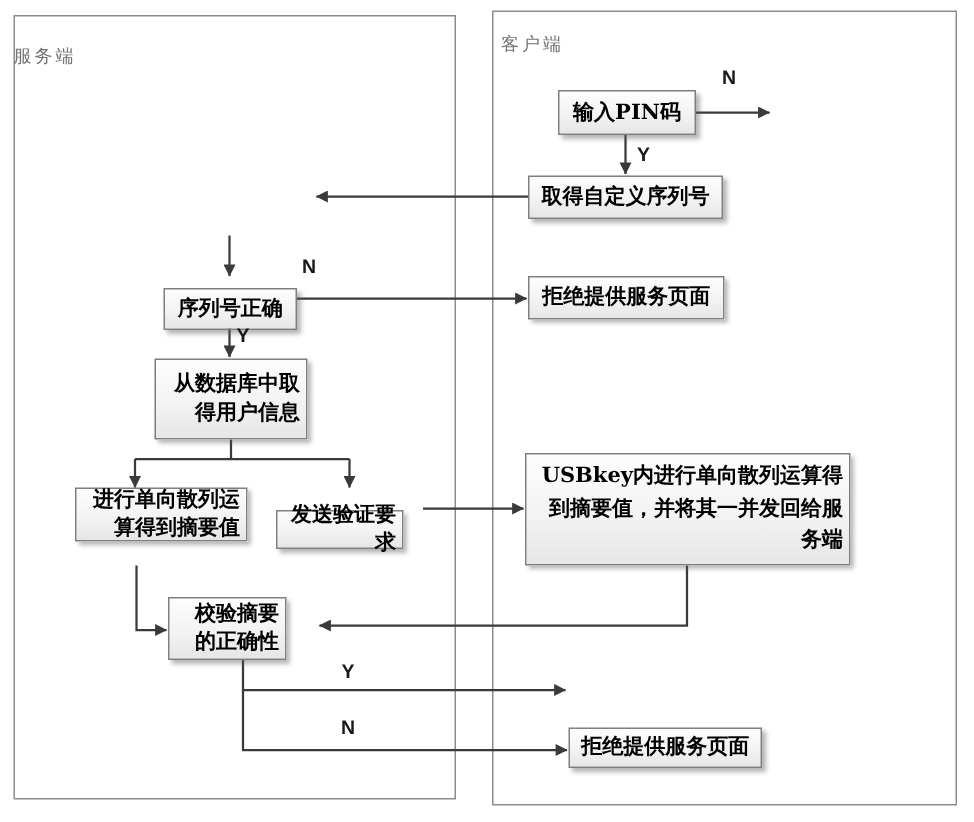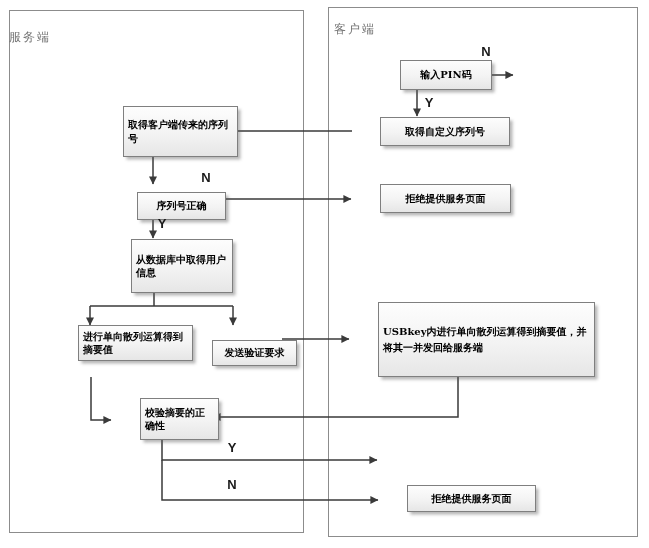--- a/index.html
+++ b/index.html
@@ -24,27 +24,26 @@
   }
   .node{
     position:absolute;
     box-sizing:border-box;
     border:1px solid #7f7f7f;
     background:linear-gradient(to bottom,#fdfdfd 0%,#f3f3f3 55%,#e6e6e6 100%);
     box-shadow:2.5px 2.5px 3px rgba(90,90,90,0.45);
     display:flex;
     align-items:center;
     justify-content:center;
-    text-align:left;
-    font-size:10px;
+    text-align:right;
+    font-size:14px;
     font-weight:bold;
     color:#000;
     line-height:1.35;
     padding:2px 4px;
-    margin-left:28px;
   }
   .edge-label{
     position:absolute;
     width:18px;
     text-align:center;
     font-family:"Liberation Sans","DejaVu Sans",sans-serif;
     font-size:13px;
     font-weight:bold;
     color:#1a1a1a;
   }
@@ -105,21 +104,20 @@
 
     <polyline points="162,460 162,500 378,500" marker-end="url(#arr)"></polyline>
   </svg>
 
   <div class="node" style="left:372px;top:60px;width:92px;height:30px;">输入PIN码</div>
   <div class="node" style="left:352px;top:117px;width:130px;height:29px;">取得自定义序列号</div>
   <div class="node" style="left:352px;top:184px;width:131px;height:29px;">拒绝提供服务页面</div>
   <div class="node" style="left:350px;top:302px;width:217px;height:75px;line-height:1.55;">USBkey内进行单向散列运算得到摘要值，并将其一并发回给服务端</div>
   <div class="node" style="left:379px;top:485px;width:129px;height:27px;">拒绝提供服务页面</div>
 
-  <div class="node" style="left:95px;top:106px;width:115px;height:51px;">取得客户端传来的序列号</div>
   <div class="node" style="left:109px;top:192px;width:89px;height:28px;">序列号正确</div>
   <div class="node" style="left:103px;top:239px;width:102px;height:54px;">从数据库中取得用户信息</div>
   <div class="node" style="left:50px;top:325px;width:115px;height:36px;">进行单向散列运算得到摘要值</div>
   <div class="node" style="left:184px;top:340px;width:85px;height:26px;">发送验证要求</div>
   <div class="node" style="left:112px;top:398px;width:79px;height:42px;">校验摘要的正确性</div>
 
   <div class="edge-label" style="left:477px;top:44px;">N</div>
   <div class="edge-label" style="left:420px;top:95px;">Y</div>
   <div class="edge-label" style="left:197px;top:170px;">N</div>
   <div class="edge-label" style="left:153px;top:216px;">Y</div>

